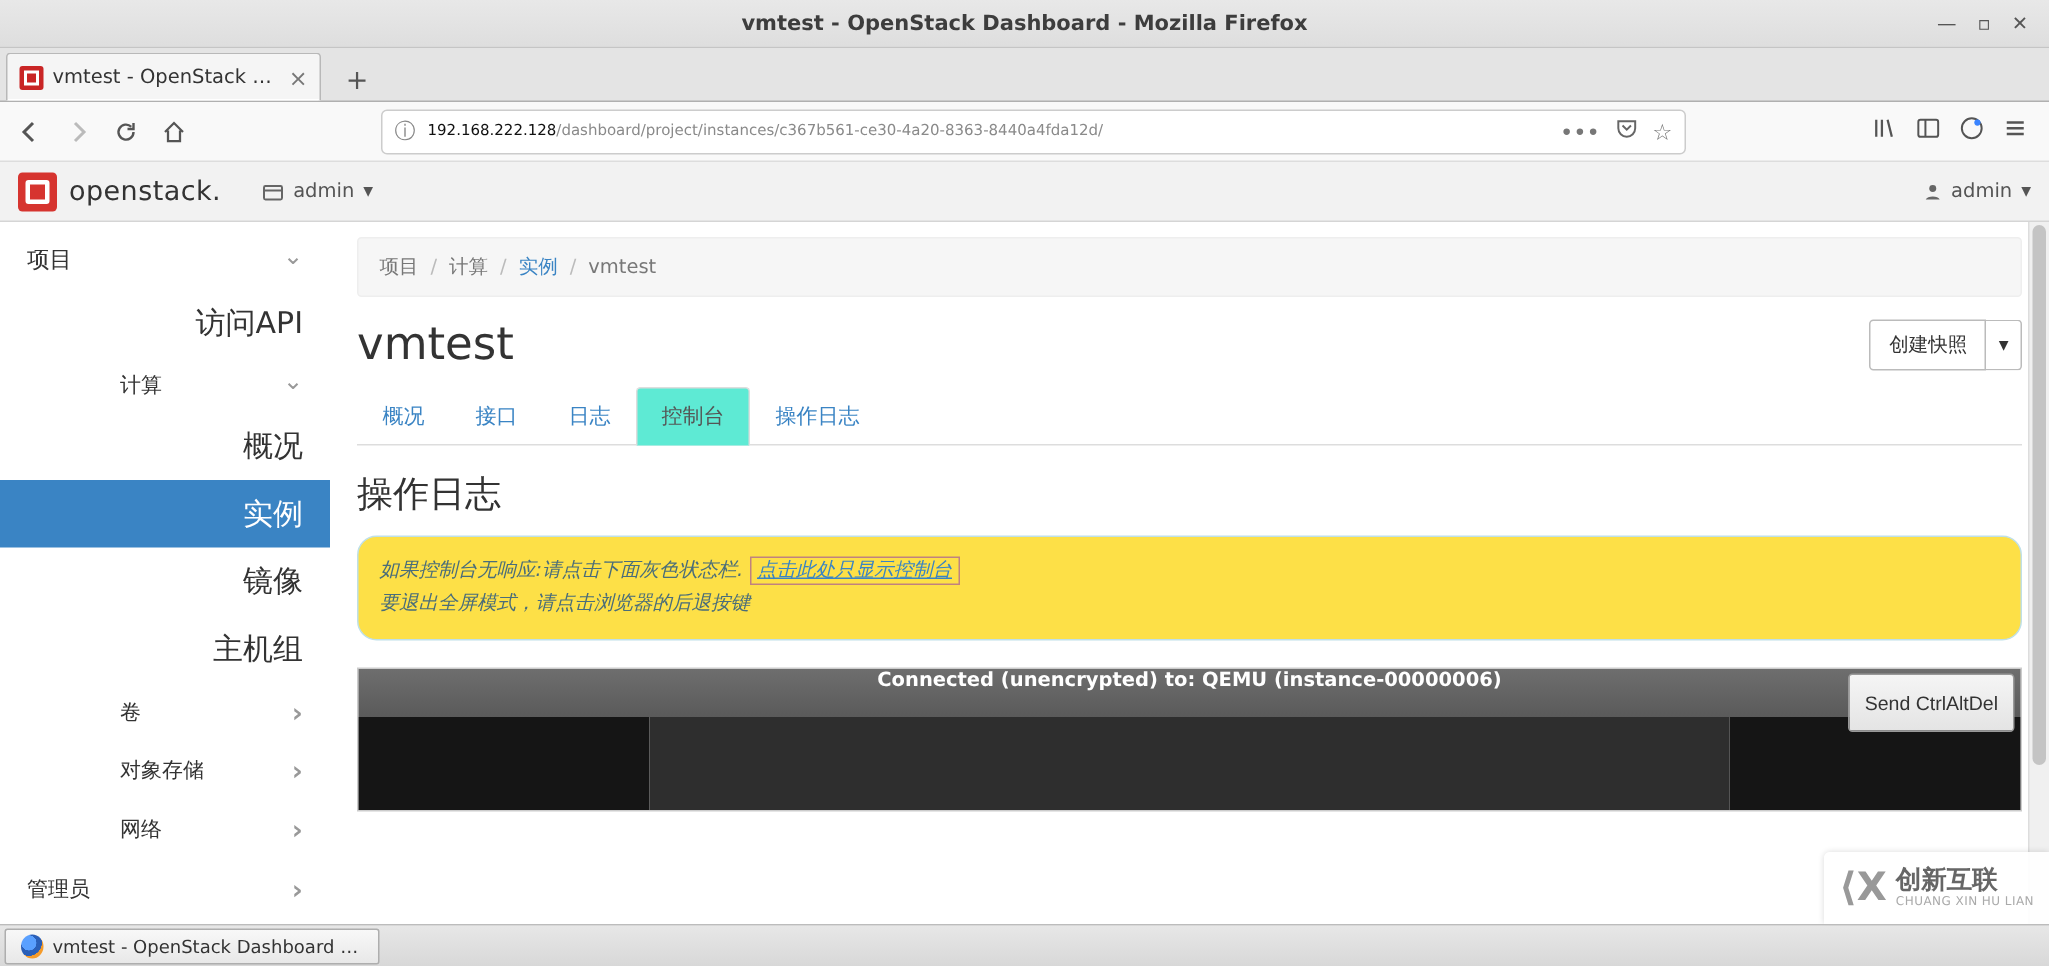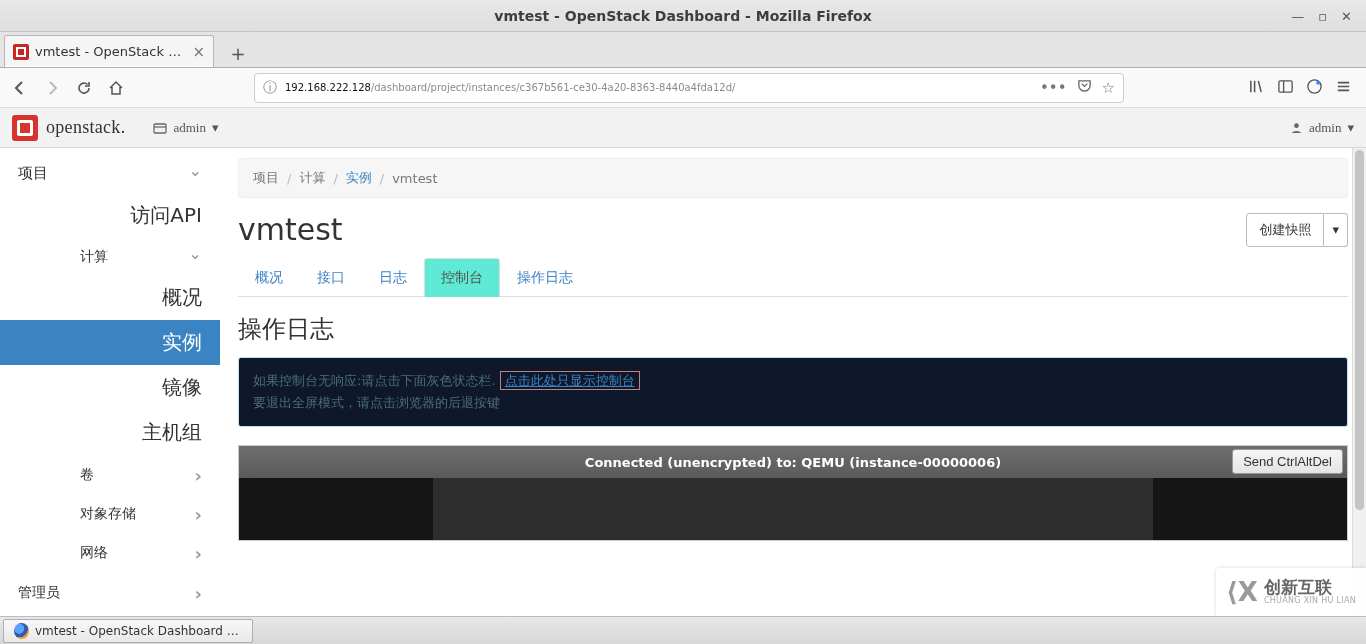--- a/index.html
+++ b/index.html
@@ -47,21 +47,21 @@
   .navbtn svg{width:16px;height:16px;}
   .urlbar { flex:1; height:30px; border:1px solid #ccc; border-radius:4px; background:#fff; display:flex;align-items:center;padding:0 8px; margin:0 120px 0 120px; position:relative;}
   .urlbar .info { color:#888; margin-right:8px; font-size:14px;}
   .urlbar .url { flex:1; white-space:nowrap; overflow:hidden; font-size:10px;}
   .urlbar .url .host { color:#111; }
   .urlbar .url .path { color:#8a8a8a; }
   .urlbar .right-icons{display:flex;align-items:center;gap:10px;color:#777;font-size:15px;}
   .toolbar-right { display:flex; align-items:center; gap:12px; padding-right:8px; color:#555;}
   .toolbar-right svg{width:17px;height:17px;}
   
-  .os-top { height:40px; background:#f2f2f2; border-bottom:1px solid #d5d5d5; display:flex; align-items:center; padding:0 12px;font-family:Liberation Serif, serif;}
+  .os-top { height:40px; background:#f2f2f2; border-bottom:1px solid #d5d5d5; display:flex; align-items:center; padding:0 12px;}
   .os-logo { display:flex; align-items:center; gap:8px; font-size:18px; color:#333; margin-right:20px;}
   .os-logo .mark{width:26px;height:26px;background:#d6342f;border-radius:3px;position:relative;}
   .os-logo .mark::before{content:"";position:absolute;left:5px;top:5px;right:5px;bottom:5px;border:3px solid #fff;border-radius:2px;}
   .os-logo .text{font-weight:400;letter-spacing:0.3px;}
   .proj-switch { display:flex;align-items:center;gap:6px; color:#555; font-size:13px; padding:4px 8px; border-radius:3px;}
   .proj-switch svg{width:14px;height:14px;}
   .spacer{flex:1;}
   .user-menu { display:flex;align-items:center;gap:6px; color:#555; font-size:13px;}
   .user-menu svg{width:13px;height:13px;}
   
@@ -85,30 +85,30 @@
   .title-row h1 { font-size:30px; font-weight:400; margin:0; color:#333; flex:1;}
   .btn-group { display:flex; }
   .btn { border:1px solid #bbb; background:#fff; padding:7px 12px; font-size:13px; color:#333;}
   .btn.left{border-radius:3px 0 0 3px;}
   .btn.caret{border-left:none;border-radius:0 3px 3px 0;padding:7px 8px;}
   .tabs { display:flex; gap:0; border-bottom:1px solid #ddd; }
   .tabitem { padding:10px 16px; font-size:14px; color:#3a84c4; border:1px solid transparent; border-bottom:none; position:relative; top:1px;}
   .tabitem.active { color:#555; border-color:#ddd; background:#5eead4; border-radius:3px 3px 0 0;}
   h2.panel-title{font-size:24px;font-weight:400;color:#333;margin:16px 0 12px 0;}
   .note {
-    border:1px solid #bfe0e8; background:#0f172a; color:#4a6d7a;
-    padding:12px 14px; border-radius:3px; font-size:13px; line-height:1.7;
+    border:1px solid #bfe0e8; background:#fde047; color:#4a6d7a;
+    padding:12px 14px; border-radius:13px; font-size:13px; line-height:1.7;font-style:italic;
   }
   .note .boxed{border:1px solid #c0827f; color:#3a84c4; padding:1px 4px;}
   .note a{color:#3a84c4;text-decoration:underline;}
   
   .vnc-wrap{margin-top:18px;border:1px solid #ccc;}
-  .vnc-bar{height:32px;background:linear-gradient(#6e6e6e,#5a5a5a);display:flex;align-items:center;color:#fff;font-size:13px;font-weight:bold;position:relative;}
+  .vnc-bar{height:32px;background:linear-gradient(#6e6e6e,#5a5a5a);display:flex;color:#fff;font-size:13px;font-weight:bold;position:relative;}
   .vnc-bar .status{flex:1;text-align:center;}
-  .vnc-bar .sendcad{position:absolute;right:4px;top:3px;height:25px;background:linear-gradient(#f5f5f5,#e4e4e4);border:1px solid #999;border-radius:3px;color:#333;font-weight:normal;padding:0 10px;display:flex;align-items:center;font-size:13px;margin-left:16px;}
+  .vnc-bar .sendcad{position:absolute;right:4px;top:3px;height:39px;background:linear-gradient(#f5f5f5,#e4e4e4);border:1px solid #999;border-radius:3px;color:#333;font-weight:normal;padding:0 10px;display:flex;align-items:center;font-size:13px;margin-left:16px;}
   .vnc-screen{height:62px;display:flex;}
   .vnc-screen .side{flex:1;background:#151515;}
   .vnc-screen .center{width:720px;background:#2e2e2e;}
   
   .watermark{position:absolute;right:0;bottom:28px;width:150px;height:48px;background:rgba(255,255,255,0.92);display:flex;align-items:center;justify-content:center;gap:6px;font-size:12px;color:#666;border-top-left-radius:4px;box-shadow:0 0 4px rgba(0,0,0,.15);}
   .watermark .glyph{font-size:26px;font-weight:bold;color:#999;}
   .watermark .zh{font-size:17px;font-weight:bold;color:#666;}
   .watermark .en{font-size:8px;color:#aaa;letter-spacing:0.3px;}
   
   .taskbar{position:absolute;left:0;right:0;bottom:0;height:28px;background:linear-gradient(#e7e7e7,#d8d8d8);border-top:1px solid #bcbcbc;display:flex;align-items:center;}

